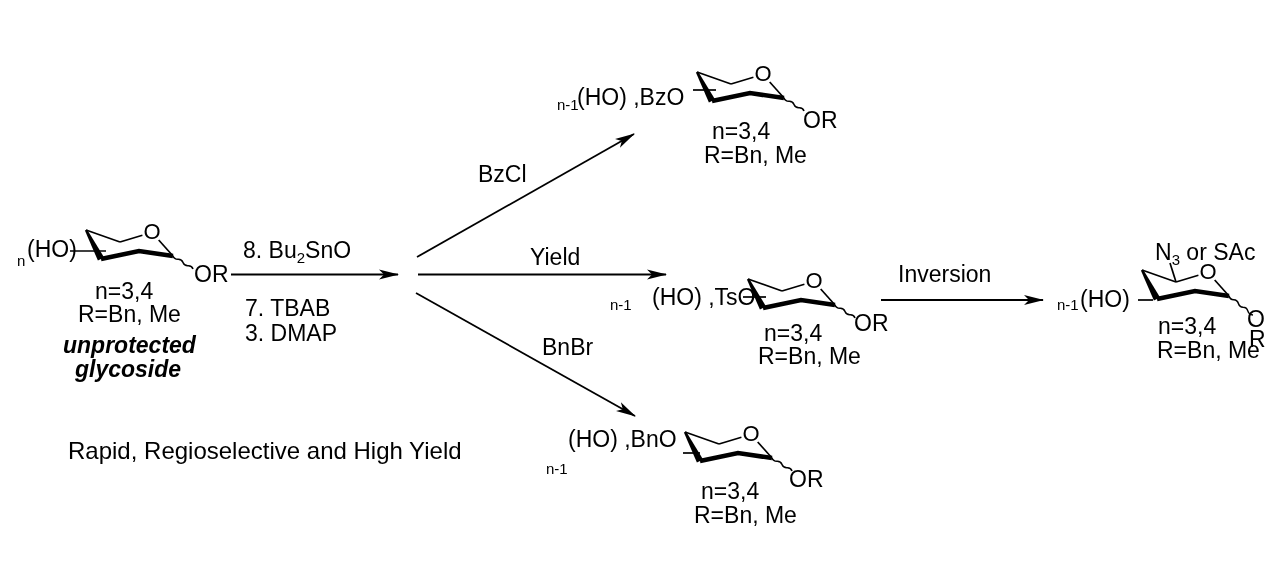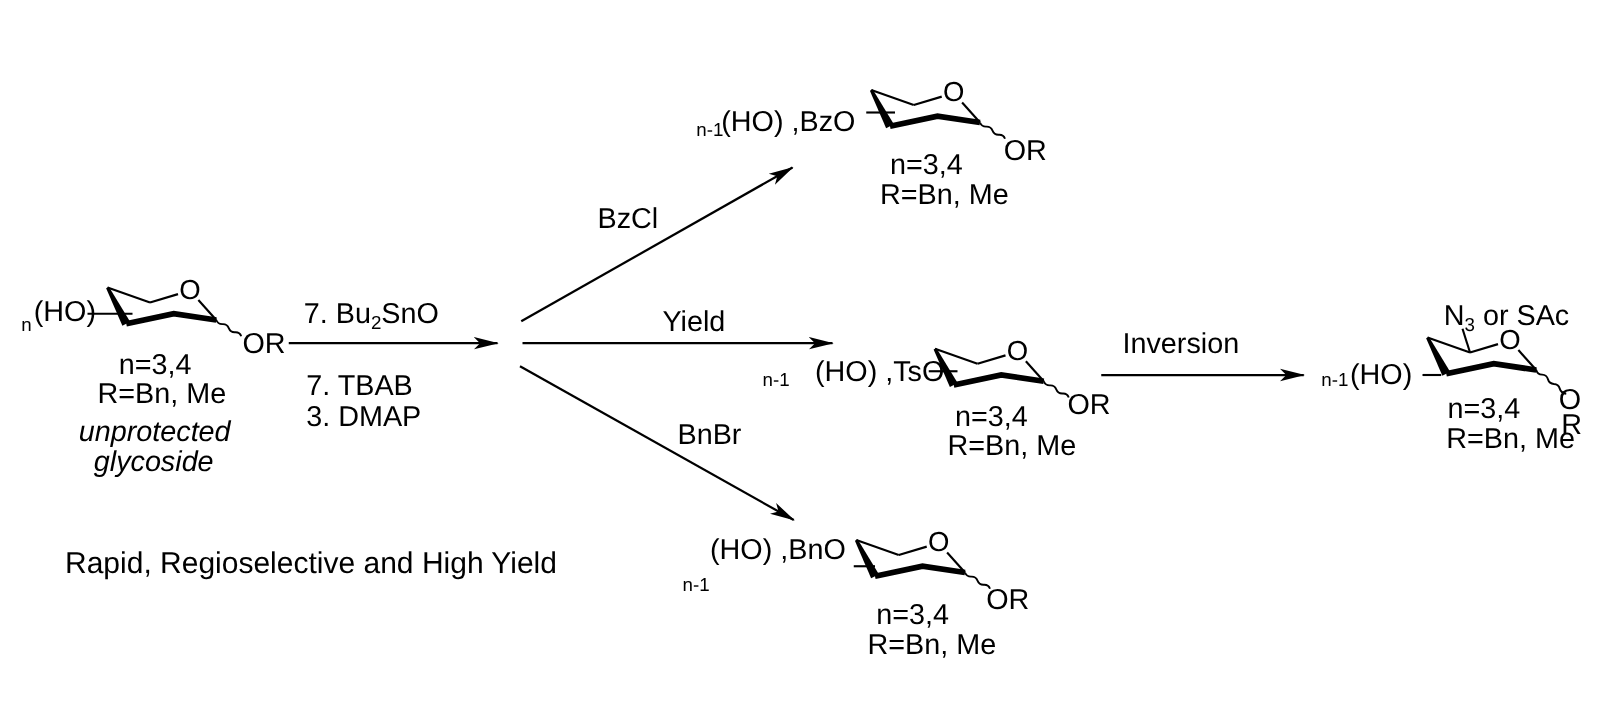--- a/index.html
+++ b/index.html
@@ -12,21 +12,21 @@
     overflow:hidden;
   }
   .t{
     position:absolute;
     font-size:23px;
     line-height:1.05;
     white-space:pre;
     color:#000;
   }
   .b{font-weight:normal;}
-  .bi{font-weight:normal;font-style:italic;}
+  .bi{font-weight:bold;font-style:italic;}
   .f15{font-size:15px;}
   .f24{font-size:24px;}
   .ringO{font-size:22px;transform:translateX(-50%);}
   .sub-inline{font-size:15px;vertical-align:-5px;}
   svg.scheme{position:absolute;left:0;top:0;}
 </style>
 </head>
 <body>
 
 <div class="page">
@@ -97,21 +97,21 @@
 
   <span class="t f15" style="left:17px;top:253px">n</span>
   <span class="t" style="left:27px;top:237px">(HO)</span>
   <span class="t ringO" style="left:152px;top:220px">O</span>
   <span class="t" style="left:194px;top:262px">OR</span>
   <span class="t" style="left:95px;top:279px">n=3,4</span>
   <span class="t" style="left:78px;top:302px">R=Bn, Me</span>
   <span class="t bi" style="left:63px;top:333px">unprotected</span>
   <span class="t bi" style="left:75px;top:357px">glycoside</span>
 
-  <span class="t b" style="left:243px;top:238px"><span>7. Bu</span><span class="sub-inline">2</span><span>SnO</span></span>
+  <span class="t b" style="left:243px;top:238px"><span>8. Bu</span><span class="sub-inline">2</span><span>SnO</span></span>
   <span class="t b" style="left:245px;top:296px">7. TBAB</span>
   <span class="t b" style="left:245px;top:321px">3. DMAP</span>
 
   <span class="t b" style="left:478px;top:162px">BzCl</span>
   <span class="t b" style="left:530px;top:245px">Yield</span>
   <span class="t b" style="left:542px;top:335px">BnBr</span>
   <span class="t b" style="left:898px;top:262px">Inversion</span>
 
   <span class="t f15" style="left:557px;top:97px">n-1</span>
   <span class="t" style="left:577px;top:85px">(HO) ,BzO</span>
@@ -136,15 +136,15 @@
 
   <span class="t" style="left:1155px;top:240px"><span>N</span><span class="sub-inline">3</span><span> or SAc</span></span>
   <span class="t f15" style="left:1057px;top:297px">n-1</span>
   <span class="t" style="left:1080px;top:287px">(HO)</span>
   <span class="t ringO" style="left:1208px;top:260px">O</span>
   <span class="t" style="left:1247px;top:307px">O</span>
   <span class="t" style="left:1249px;top:327px">R</span>
   <span class="t" style="left:1158px;top:314px">n=3,4</span>
   <span class="t" style="left:1157px;top:338px">R=Bn, Me</span>
 
-  <span class="t b f24" style="left:52px;top:438px">Rapid, Regioselective and High Yield</span>
+  <span class="t b f24" style="left:68px;top:438px">Rapid, Regioselective and High Yield</span>
 
 </div>
 
 </body></html>

